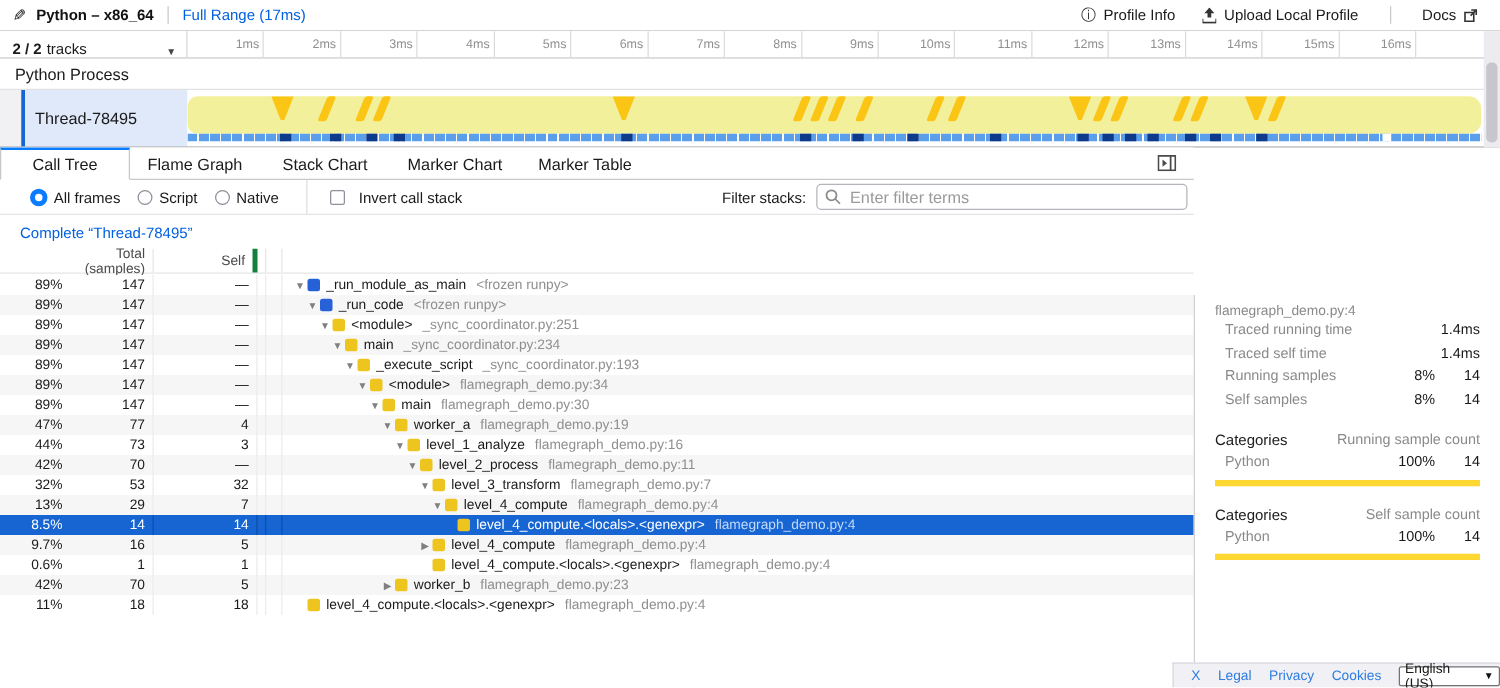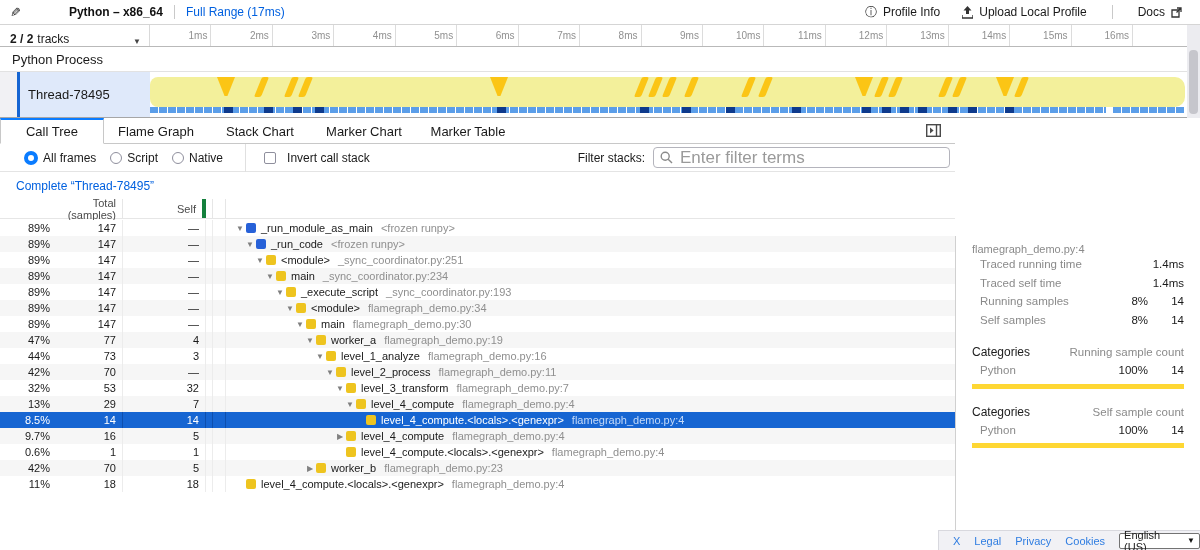--- a/index.html
+++ b/index.html
@@ -5,21 +5,21 @@
   * { margin:0; padding:0; box-sizing:border-box; }
   html,body { width:1200px; height:550px; overflow:hidden; background:#fff;
     font-family:"Liberation Sans", sans-serif; color:#1a1a1a; }
   .abs { position:absolute; }
   #app { position:relative; width:1200px; height:550px; background:#fff; }
 
   
   #topbar { left:0; top:0; width:1200px; height:25px; background:#fff;
     border-bottom:1px solid #d5d5d5; display:flex; align-items:center; font-size:12px; }
   .pencil { margin:0 8px 0 10px; font-size:13px; color:#111; transform:scaleX(-1); display:inline-block; }
-  .ptitle { font-weight:bold; color:#111;margin-left:40px; }
+  .ptitle { font-weight:bold; color:#111; }
   .vsep { width:1px; height:14px; background:#c9c9c9; margin:0 11px; }
   a.link { color:#0060df; text-decoration:none; cursor:pointer; }
   #topbar-right { margin-left:auto; display:flex; align-items:center; gap:6px; padding-right:10px; }
   .tb-btn { display:flex; align-items:center; gap:6px; color:#1a1a1a; cursor:pointer; padding:0 8px; }
   .tb-ic { font-size:12px; color:#333; line-height:1; }
   .upicon { width:11px; height:12px; position:relative; display:inline-block; }
   .upicon svg, .exticon svg, .toggleicon svg { display:block; }
 
   
   #ruler { left:0; top:25px; width:1200px; height:22px; background:#fff;
@@ -68,21 +68,21 @@
   #settings { left:0; top:0; width:955px; height:28px; background:#fff; border-bottom:1px solid #e4e4e4;
     display:flex; align-items:center; font-size:12px; }
   .radiolbl { display:flex; align-items:center; gap:5px; margin-right:14px; cursor:pointer; }
   .radio { width:12px; height:12px; border-radius:50%; border:1px solid #8f8f9d; background:#fff; }
   .radio.checked { width:14px; height:14px; border:4px solid #0a7cff; }
   .chk { width:12px; height:12px; border:1px solid #8f8f9d; border-radius:2px; background:#fff; margin-right:6px; }
   .setsep { width:1px; height:28px; background:#e0e0e0; margin:0 18px 0 8px; }
   #filterlbl { margin-left:auto; color:#1a1a1a; }
   #filterwrap { position:relative; margin:0 5px 0 8px; }
   #filterinput { width:297px; height:21px; border:1px solid #b4b4bc; border-radius:4px;
-    padding:0 6px 0 26px; font-size:17px; color:#1a1a1a; font-family:"Liberation Sans",sans-serif; }
+    padding:0 6px 0 26px; font-size:13px; color:#1a1a1a; font-family:"Liberation Sans",sans-serif; }
   #filterinput::placeholder { color:#9a9a9a; }
   #maglass { position:absolute; left:7px; top:4px; }
 
   #breadcrumb { left:0; top:28px; width:955px; height:27px; display:flex; align-items:center;
     padding-left:16px; font-size:12px; background:#fff; }
 
   
   #treeheader { left:0; top:55px; width:955px; height:20px; display:flex; font-size:11px; color:#4a4a4a;
     border-bottom:1px solid #e6e6e6; background:#fff; align-items:center; }
   .c-total { width:123px; border-right:1px solid #e6e6e6; display:flex; height:100%; align-items:center; }

